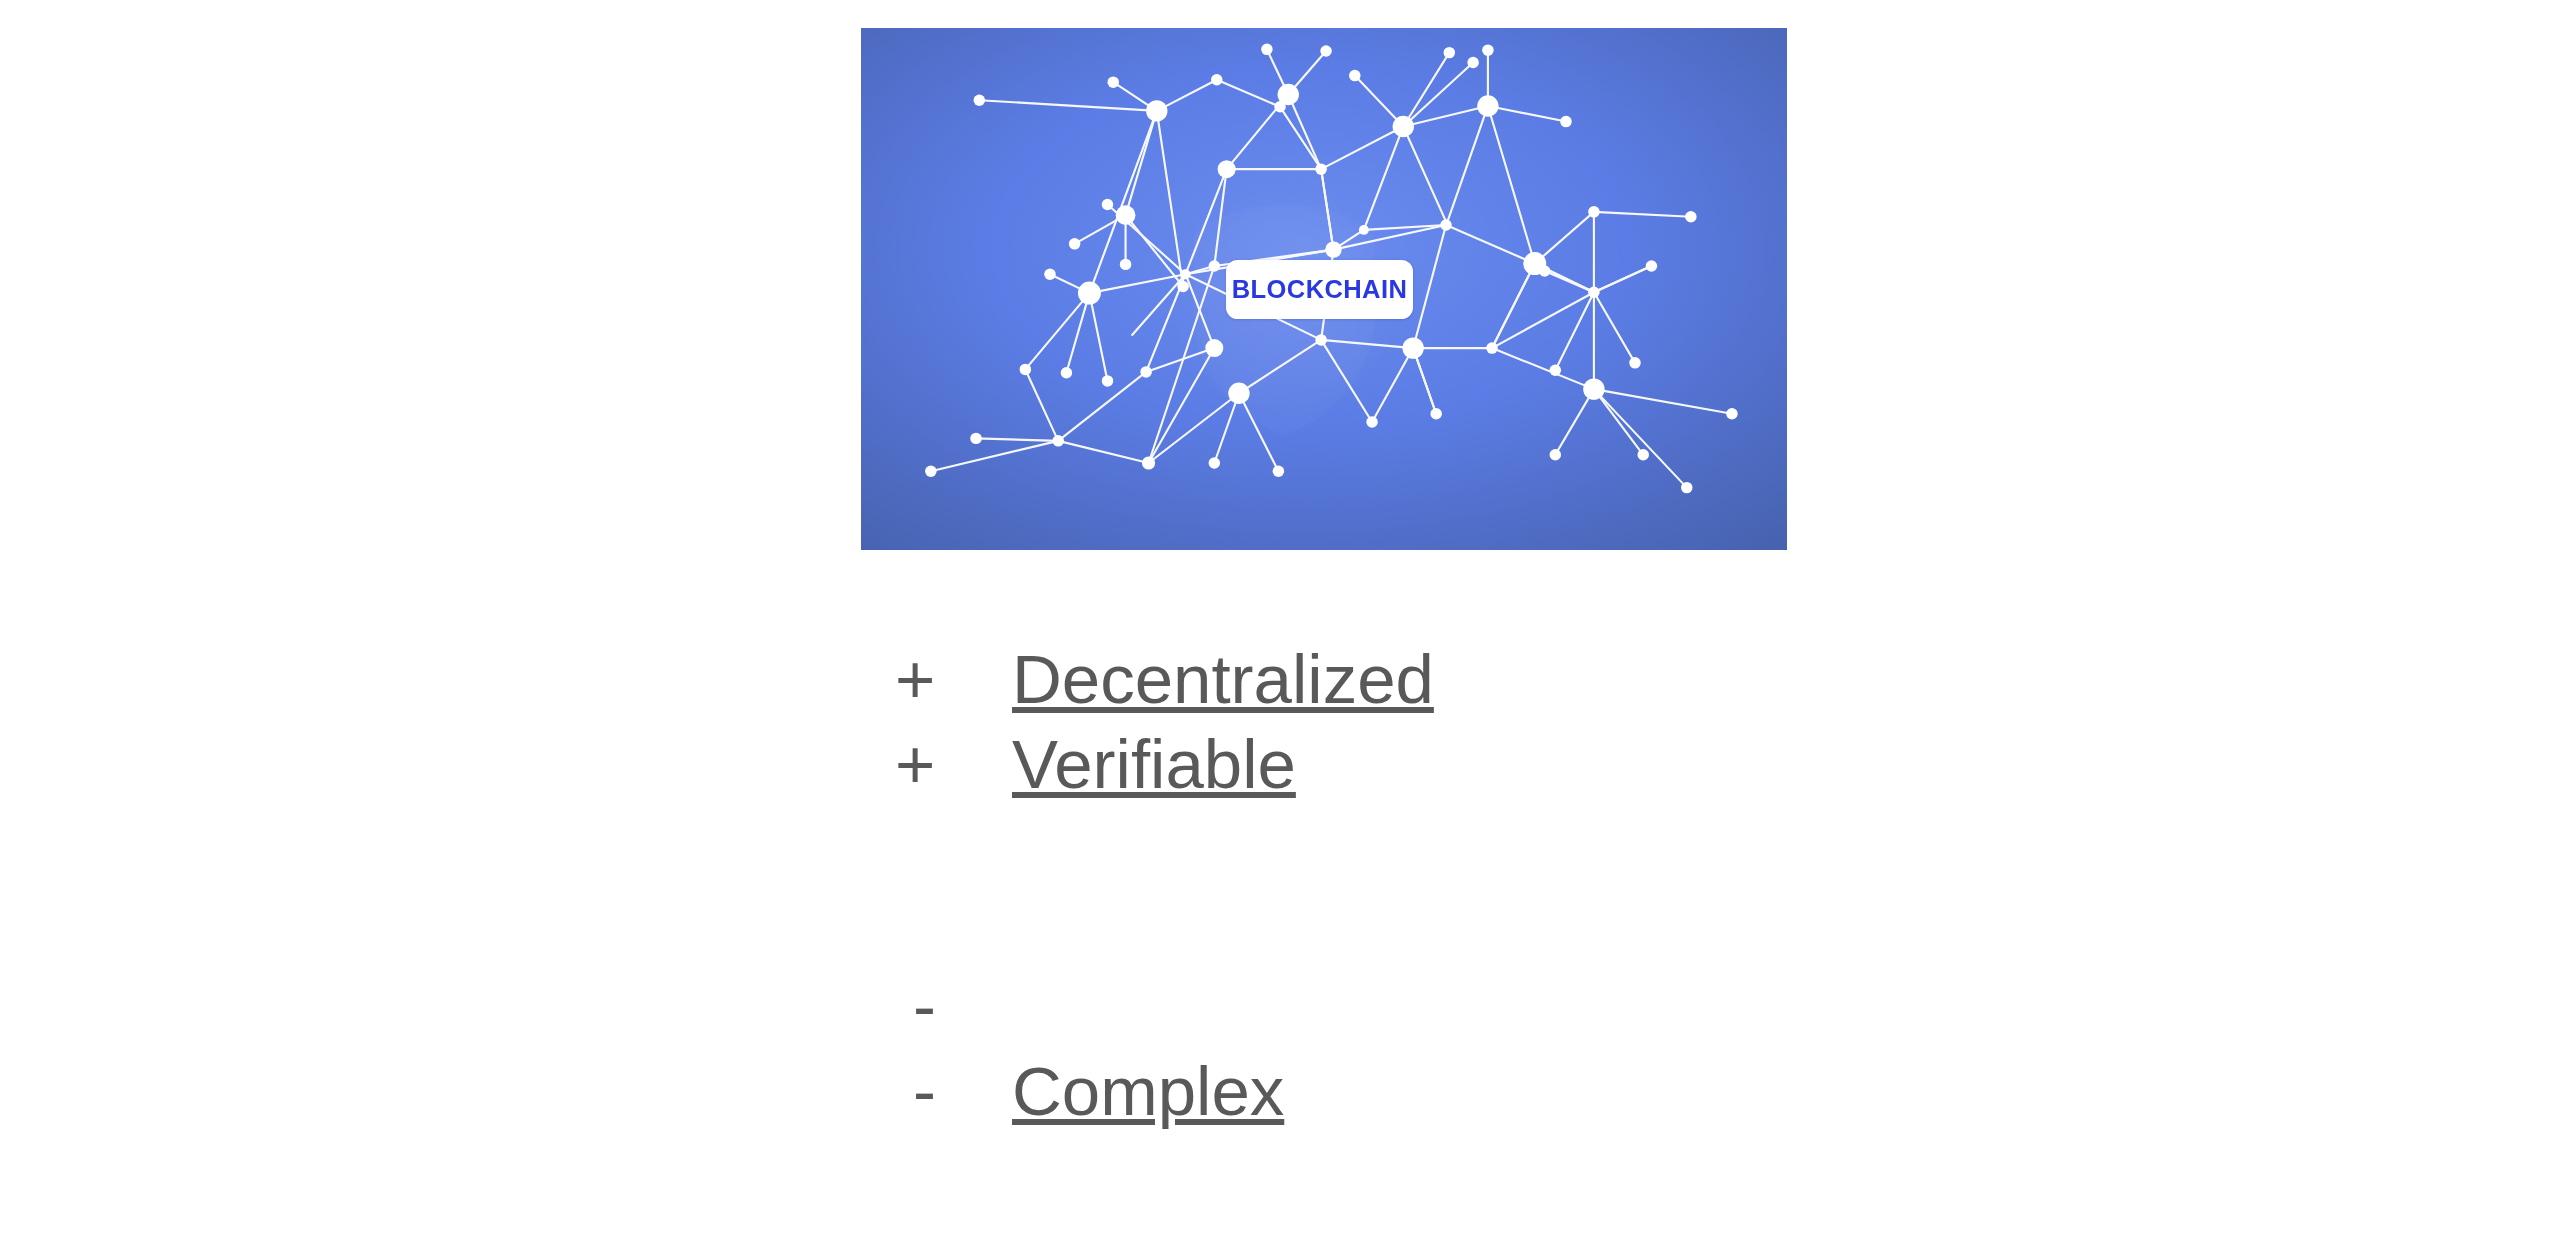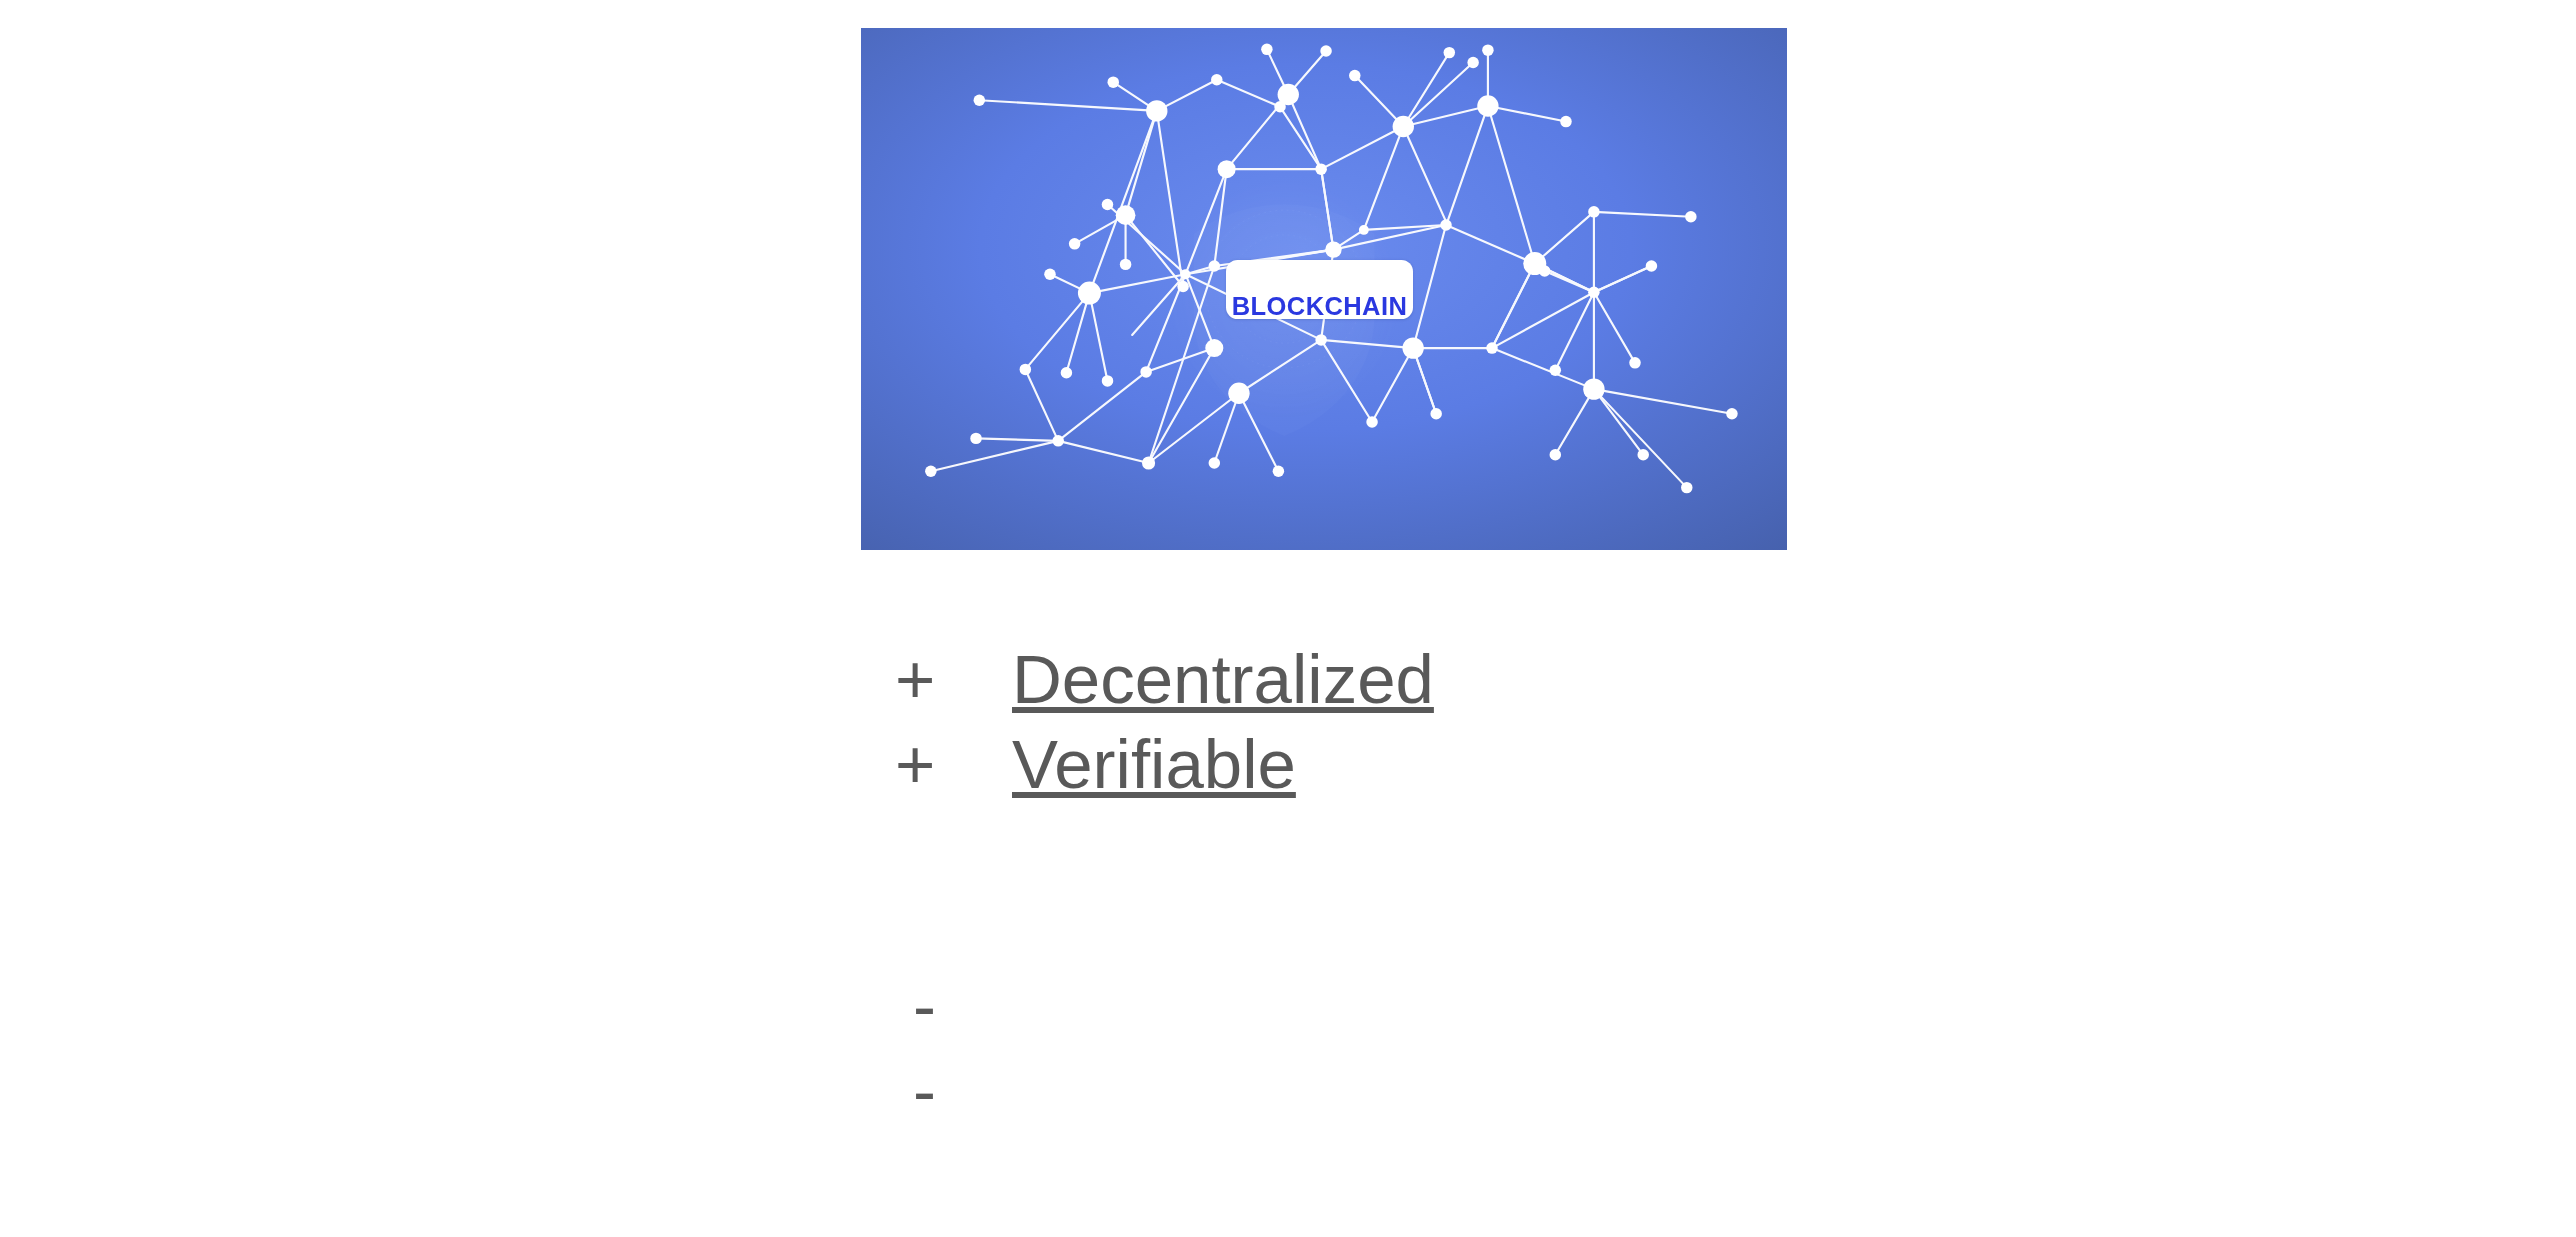--- a/index.html
+++ b/index.html
@@ -33,21 +33,21 @@
   
   #blockchain-chip {
     position: absolute;
     left: 1226px;
     top: 260px;
     width: 187px;
     height: 59px;
     background: #ffffff;
     border-radius: 11.5px;
     display: flex;
-    align-items: flex-end;
+    align-items: center;
     justify-content: center;
     box-shadow: 0 0.8px 2.5px rgba(20, 40, 110, 0.18);
   }
   #blockchain-chip .chip-text {
     color: #2a38e0;
     font-family: "Liberation Sans", sans-serif;
     font-weight: 700;
     font-size: 25.5px;
     letter-spacing: 0.4px;
     line-height: 1;
@@ -310,15 +310,16 @@
     <span class="bullet-label">Verifiable</span>
   </div>
 </div>
 
 <div id="cons-list" class="bullet-list">
   <div class="bullet-row">
     <span class="bullet-marker">-</span>
   </div>
   <div class="bullet-row">
     <span class="bullet-marker">-</span>
+    <span class="bullet-label">Complex</span>
   </div>
 </div>
 
 
 </body></html>

